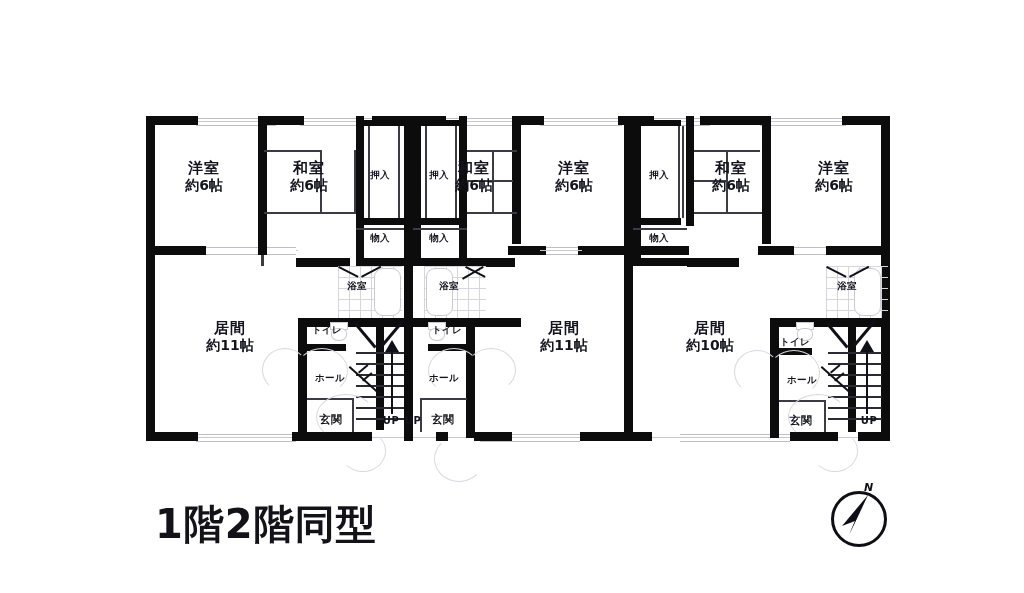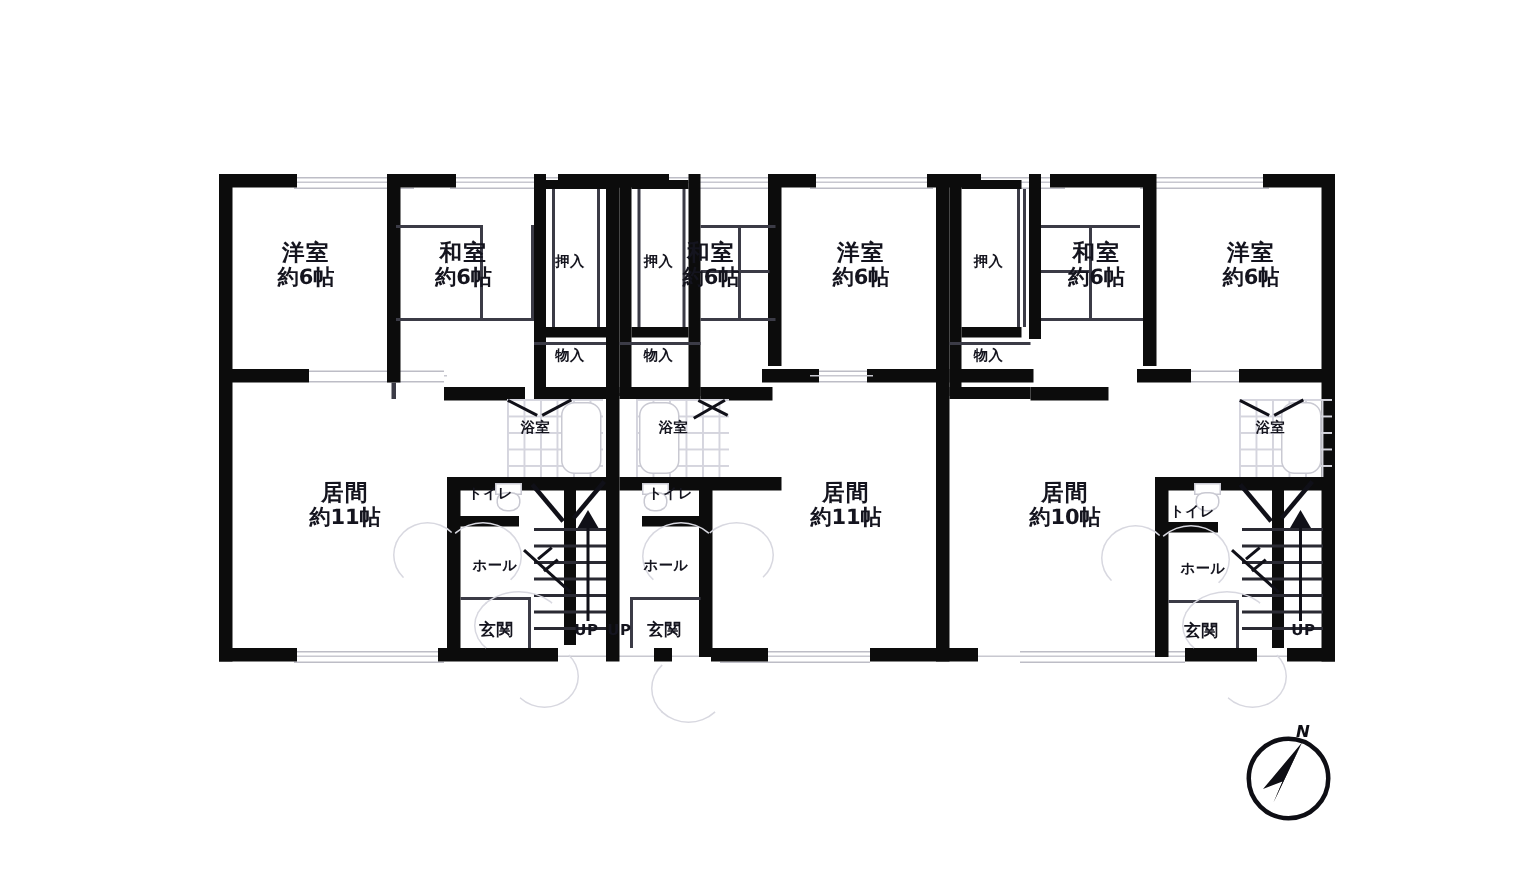--- a/index.html
+++ b/index.html
@@ -307,20 +307,21 @@
     <span class="n">約10帖</span>
   </div>
   <div class="lbl sm" style="left:638px;top:170px;width:42px;">押入</div>
   <div class="lbl sm" style="left:636px;top:233px;width:46px;">物入</div>
   <div class="lbl sm" style="left:828px;top:281px;width:38px;">浴室</div>
   <div class="lbl sm" style="left:778px;top:337px;width:34px;">トイレ</div>
   <div class="lbl sm" style="left:782px;top:375px;width:40px;">ホール</div>
   <div class="lbl mid" style="left:780px;top:415px;width:42px;">玄関</div>
   <div class="lbl up" style="left:856px;top:415px;width:26px;">UP</div>
 
+  <div id="title">1階2階同型</div>
 
   <div id="compass">
     <div class="ring"></div>
     <div class="nlab">N</div>
     <svg width="62" height="62" viewBox="0 0 62 62" style="position:absolute;left:0;top:0;">
       <polygon points="40,12 21,52 27,38 14,43" fill="#0e0e14"></polygon>
       <polygon points="40,12 27,38 21,52" fill="#0e0e14"></polygon>
     </svg>
   </div>
 

